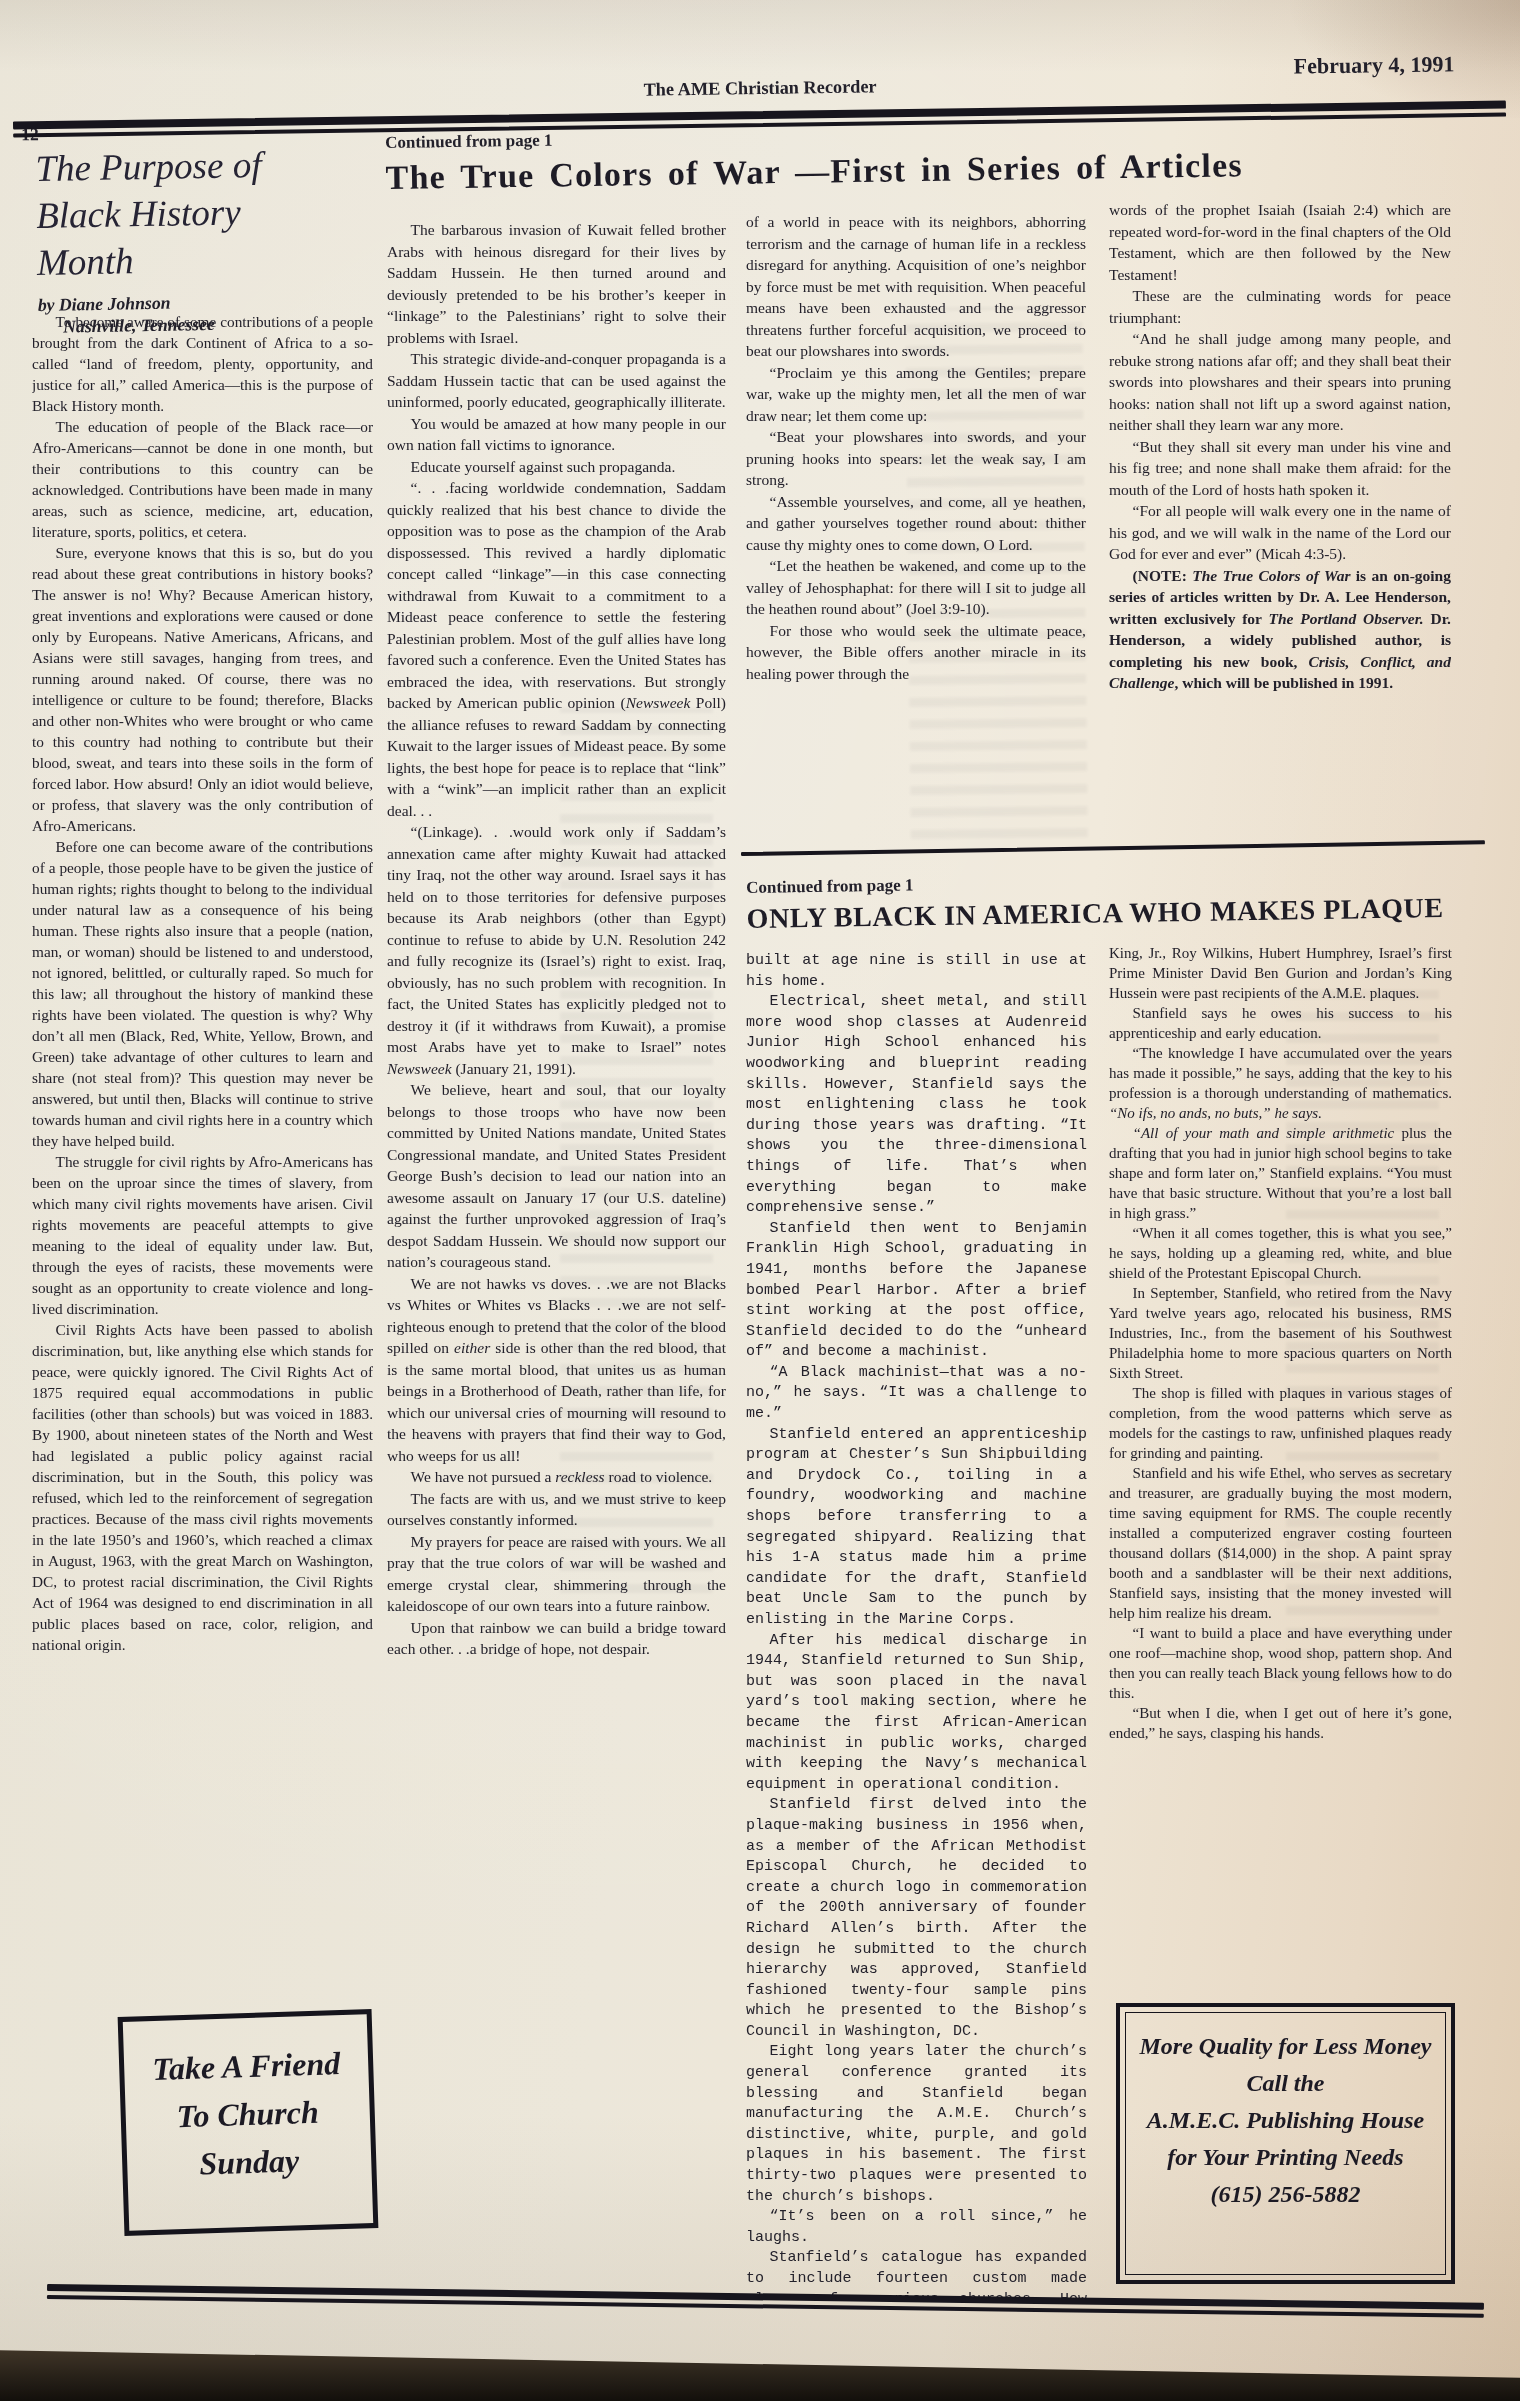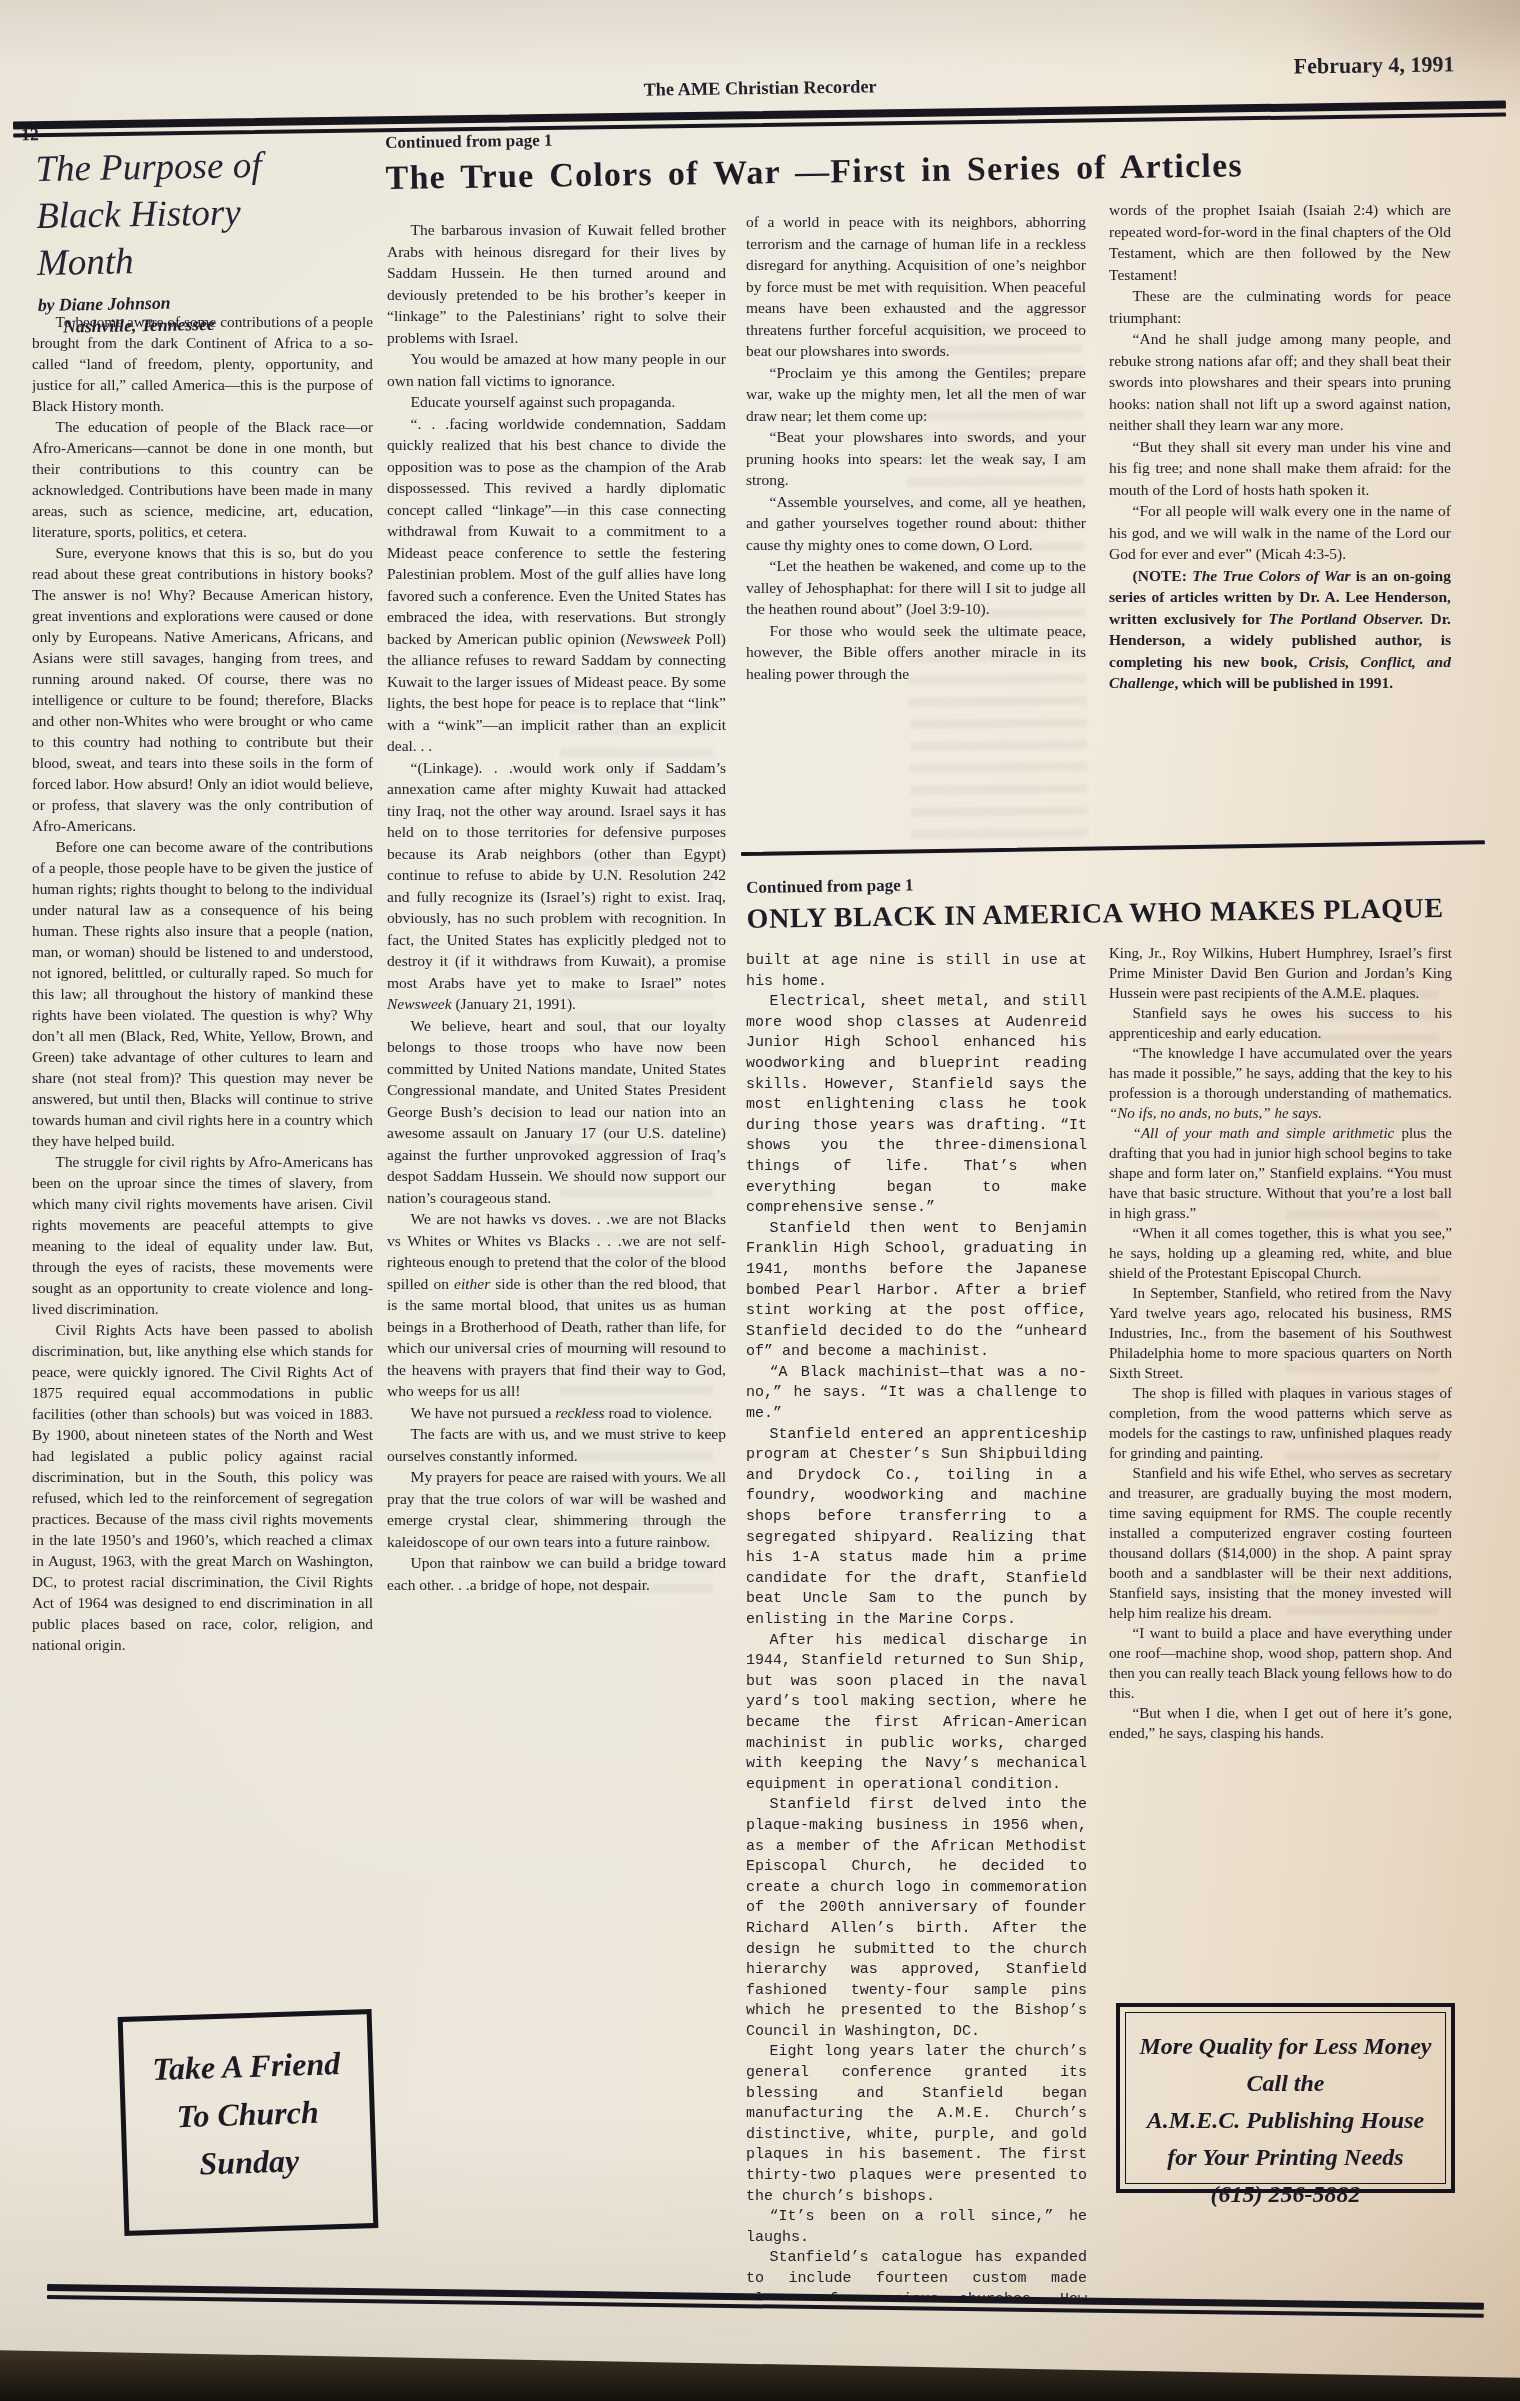--- a/index.html
+++ b/index.html
@@ -55,21 +55,21 @@
     transform:rotate(-0.9deg);transform-origin:0 50%;}
   .plaque-head-block{position:absolute;left:746px;top:878px;width:737px;
     transform:rotate(-0.9deg);transform-origin:0 0;}
   .plaque-headline{font-weight:bold;font-size:28px;line-height:33px;margin-top:3.5px;
     letter-spacing:0.6px;white-space:nowrap;color:#1e1c26;}
 
   .takebox{position:absolute;left:121px;top:2013px;width:254px;height:219px;
     border:5.9px solid #15141c;box-sizing:border-box;transform:rotate(-1.8deg);
     text-align:center;font-weight:bold;font-style:italic;font-size:32px;line-height:48px;
     padding-top:23.6px;color:#1c1a24;}
-  .pubbox{position:absolute;left:1116px;top:2003px;width:339px;height:190px;
+  .pubbox{position:absolute;left:1116px;top:2003px;width:339px;height:281px;
     border:4.1px solid #15141c;box-sizing:border-box;}
   .pubbox::before{content:"";position:absolute;inset:4.7px;border:1.8px solid #15141c;}
   .pub-lines{position:relative;padding:21px 14px 0;text-align:center;
     font-weight:bold;font-style:italic;font-size:24px;line-height:37px;color:#1c1a24;}
 
   .bottom-rule-block{position:absolute;left:47px;top:2284px;width:1437px;
     transform:rotate(0.75deg);transform-origin:0 50%;}
   .bot-bar1{position:relative;height:6.5px;background:#17151d;border-radius:1.2px;}
   .bot-bar2{position:relative;height:3.5px;background:#17151d;margin-top:4.7px;border-radius:1.2px;}
 </style>
@@ -107,20 +107,21 @@
       <p class="para">Civil Rights Acts have been passed to abolish discrimination, but, like anything else which stands for peace, were quickly ignored. The Civil Rights Act of 1875 required equal accommodations in public facilities (other than schools) but was voiced in 1883. By 1900, about nineteen states of the North and West had legislated a public policy against racial discrimination, but in the South, this policy was refused, which led to the reinforcement of segregation practices. Because of the mass civil rights movements in the late 1950’s and 1960’s, which reached a climax in August, 1963, with the great March on Washington, DC, to protest racial discrimination, the Civil Rights Act of 1964 was designed to end discrimination in all public places based on race, color, religion, and national origin.</p>
     </div>
 
   <div class="tc-head-block">
     <div class="kicker">Continued from page 1</div>
     <div class="tc-headline">The True Colors of War —First in Series of Articles</div>
   </div>
 
   <div class="col body-b" style="left:387px;top:219px;width:339px;height:2073px;">
       <p class="para">The barbarous invasion of Kuwait felled brother Arabs with heinous disregard for their lives by Saddam Hussein. He then turned around and deviously pretended to be his brother’s keeper in “linkage” to the Palestinians’ right to solve their problems with Israel.</p>
+      <p class="para">This strategic divide-and-conquer propaganda is a Saddam Hussein tactic that can be used against the uninformed, poorly educated, geographically illiterate.</p>
       <p class="para">You would be amazed at how many people in our own nation fall victims to ignorance.</p>
       <p class="para">Educate yourself against such propaganda.</p>
       <p class="para">“. . .facing worldwide condemnation, Saddam quickly realized that his best chance to divide the opposition was to pose as the champion of the Arab dispossessed. This revived a hardly diplomatic concept called “linkage”—in this case connecting withdrawal from Kuwait to a commitment to a Mideast peace conference to settle the festering Palestinian problem. Most of the gulf allies have long favored such a conference. Even the United States has embraced the idea, with reservations. But strongly backed by American public opinion (<i>Newsweek</i> Poll) the alliance refuses to reward Saddam by connecting Kuwait to the larger issues of Mideast peace. By some lights, the best hope for peace is to replace that “link” with a “wink”—an implicit rather than an explicit deal. . .</p>
       <p class="para">“(Linkage). . .would work only if Saddam’s annexation came after mighty Kuwait had attacked tiny Iraq, not the other way around. Israel says it has held on to those territories for defensive purposes because its Arab neighbors (other than Egypt) continue to refuse to abide by U.N. Resolution 242 and fully recognize its (Israel’s) right to exist. Iraq, obviously, has no such problem with recognition. In fact, the United States has explicitly pledged not to destroy it (if it withdraws from Kuwait), a promise most Arabs have yet to make to Israel” notes <i>Newsweek</i> (January 21, 1991).</p>
       <p class="para">We believe, heart and soul, that our loyalty belongs to those troops who have now been committed by United Nations mandate, United States Congressional mandate, and United States President George Bush’s decision to lead our nation into an awesome assault on January 17 (our U.S. dateline) against the further unprovoked aggression of Iraq’s despot Saddam Hussein. We should now support our nation’s courageous stand.</p>
       <p class="para">We are not hawks vs doves. . .we are not Blacks vs Whites or Whites vs Blacks . . .we are not self-righteous enough to pretend that the color of the blood spilled on <i>either</i> side is other than the red blood, that is the same mortal blood, that unites us as human beings in a Brotherhood of Death, rather than life, for which our universal cries of mourning will resound to the heavens with prayers that find their way to God, who weeps for us all!</p>
       <p class="para">We have not pursued a <i>reckless</i> road to violence.</p>
       <p class="para">The facts are with us, and we must strive to keep ourselves constantly informed.</p>
       <p class="para">My prayers for peace are raised with yours. We all pray that the true colors of war will be washed and emerge crystal clear, shimmering through the kaleidoscope of our own tears into a future rainbow.</p>
       <p class="para">Upon that rainbow we can build a bridge toward each other. . .a bridge of hope, not despair.</p>

